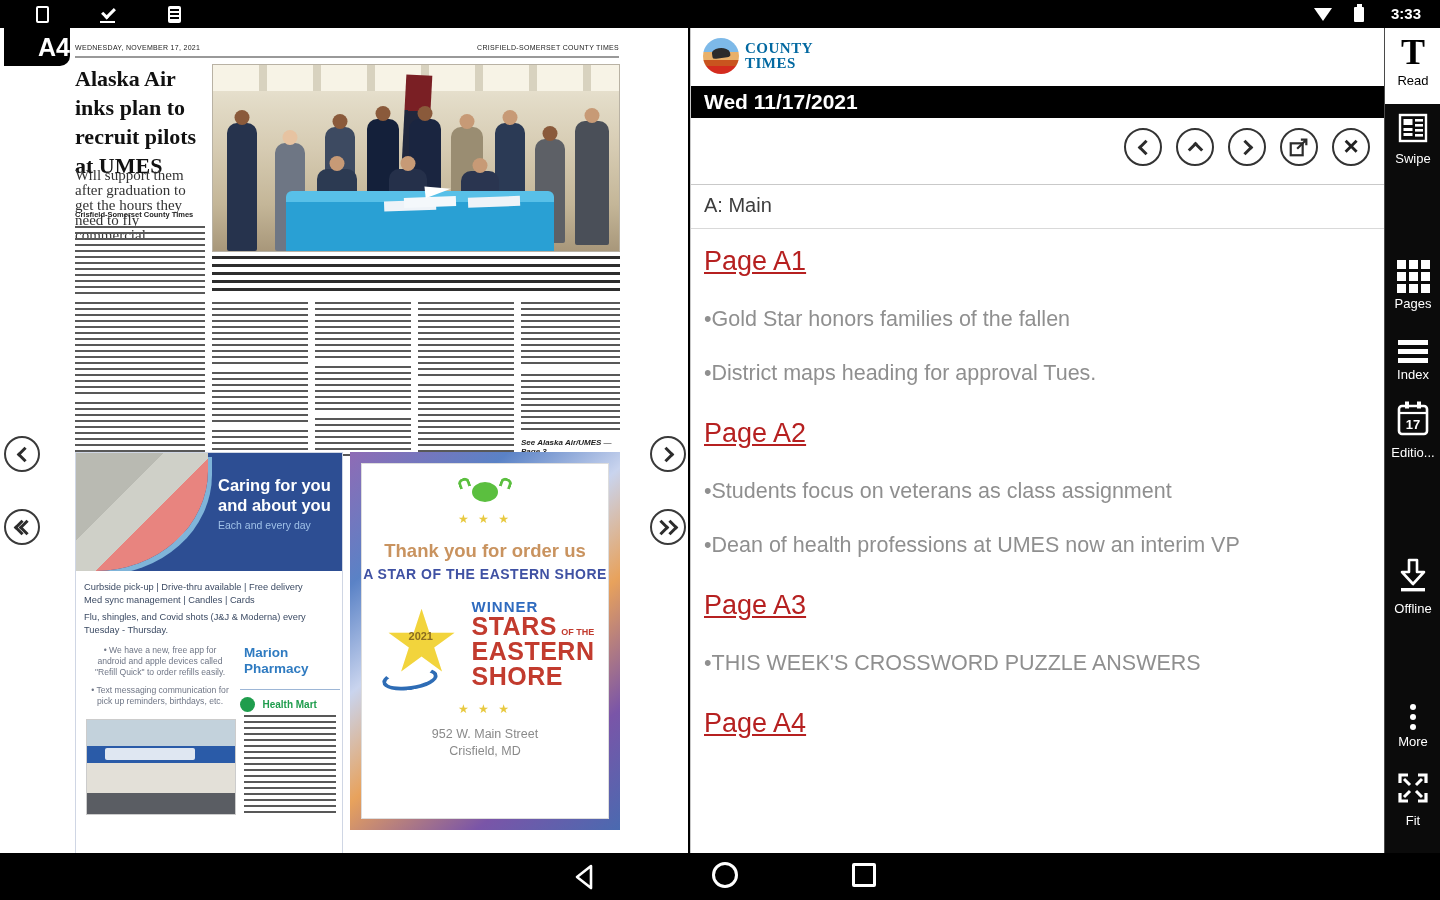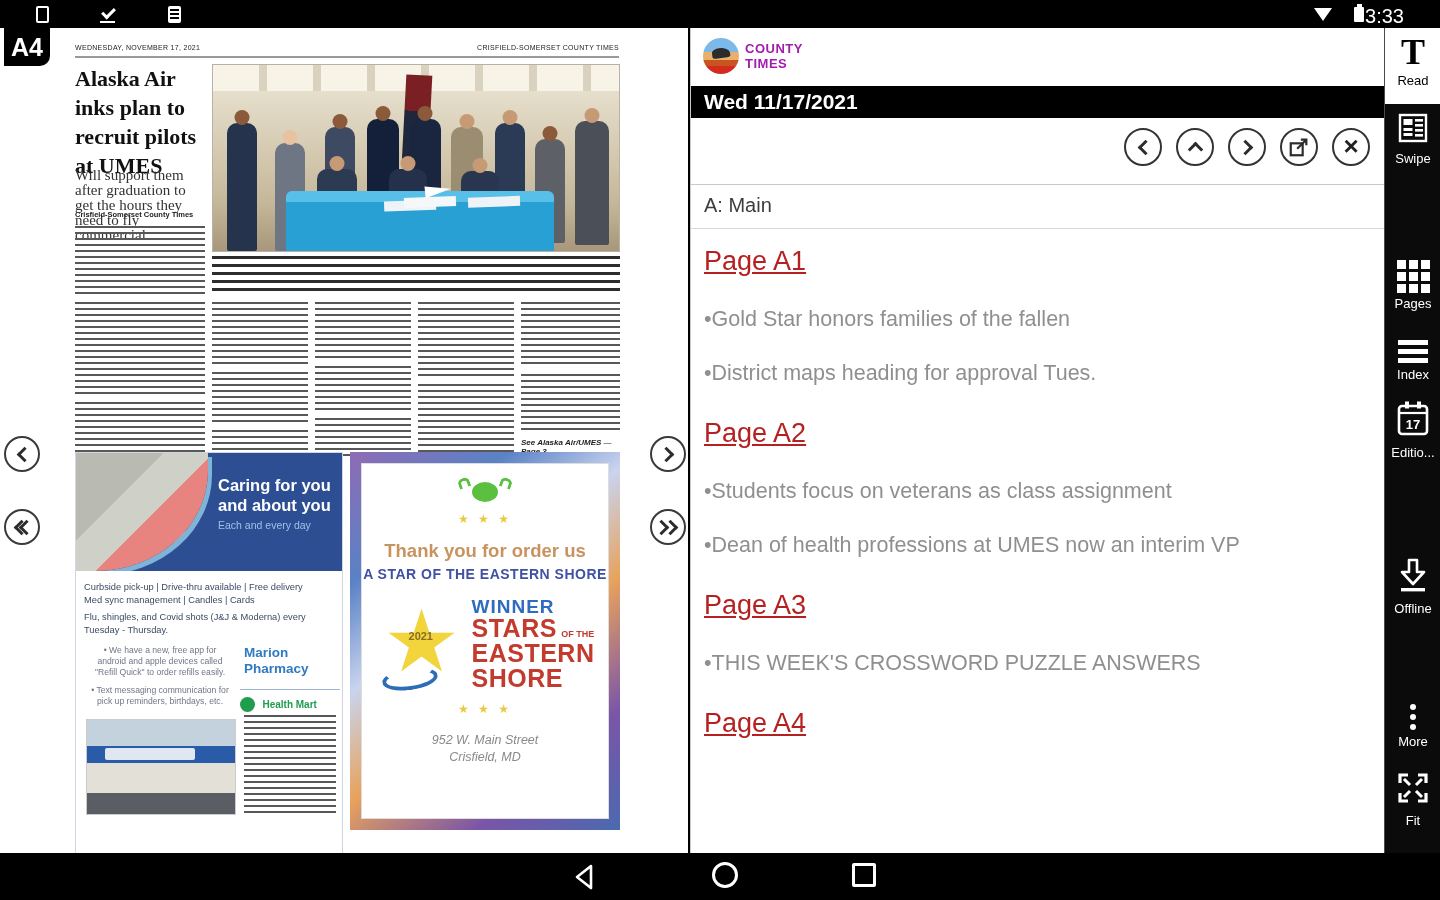--- a/index.html
+++ b/index.html
@@ -12,33 +12,33 @@
   .sb-phone { left:36px; width:13px; height:17px; border:2px solid #fff; border-radius:2px; }
   .sb-check { left:100px; width:16px; height:16px; }
   .sb-check::before { content:""; position:absolute; left:2px; top:2px; width:10px; height:5px;
      border-left:3px solid #fff; border-bottom:3px solid #fff; transform:rotate(-45deg); }
   .sb-check::after { content:""; position:absolute; left:0; bottom:-1px; width:15px; height:2px; background:#fff; }
   .sb-sim { left:168px; width:13px; height:17px; background:#fff; border-radius:2px; }
   .sb-sim::before { content:""; position:absolute; left:2px; top:3px; width:9px; height:2px; background:#000; box-shadow:0 4px 0 #000, 0 8px 0 #000; }
   .sb-wifi { right:108px; top:8px; width:0; height:0; border-left:9px solid transparent; border-right:9px solid transparent; border-top:13px solid #fff; }
   .sb-batt { right:76px; top:7px; width:10px; height:15px; background:#fff; border-radius:1px; }
   .sb-batt::before { content:""; position:absolute; top:-3px; left:2.5px; width:5px; height:3px; background:#fff; }
-  #sb-time { position:absolute; right:36px; top:5px; color:#fff; font-size:20px; font-weight:normal; }
+  #sb-time { position:absolute; right:19px; top:5px; color:#fff; font-size:15px; font-weight:bold; }
 
   
   #bottom-nav { position:absolute; left:0; top:853px; width:1440px; height:47px; background:#000; z-index:60; }
   .bn { position:absolute; top:9px; }
   #nav-back { left:570px; } #nav-home { left:712px; } #nav-recents { left:852px; }
   #nav-home .ring { width:26px; height:26px; border:3px solid #fff; border-radius:50%; }
   #nav-recents .sq { width:24px; height:24px; border:3px solid #fff; border-radius:2px; margin-top:1px; }
 
   
   #paper-area { position:absolute; left:0; top:28px; width:688px; height:825px; background:#fff; overflow:hidden; }
-  #page-badge { position:absolute; left:4px; top:0; width:46px; height:38px; background:#000; color:#fff;
-     font-size:25px; font-weight:bold; text-align:center; line-height:38px; border-radius:0 0 10px 0; z-index:5; }
+  #page-badge { position:absolute; left:4px; top:0; width:66px; height:38px; background:#000; color:#fff;
+     font-size:25px; font-weight:bold; text-align:right; line-height:38px; border-radius:0 0 10px 0; z-index:5; }
   #paper { position:absolute; left:72px; top:12px; width:550px; height:806px; }
   .np-serif { font-family:"Liberation Serif", serif; }
   #np-header { position:absolute; left:3px; top:4px; width:544px; height:14px; border-bottom:2px solid #999; }
   #np-header .hl { position:absolute; left:0; top:0; font-size:7px; color:#222; letter-spacing:.3px; }
   #np-header .hr { position:absolute; right:0; top:0; font-size:7px; color:#222; letter-spacing:.3px; }
   #np-headline { position:absolute; left:3px; top:24px; width:132px; font-size:22px; line-height:29px; font-weight:bold; color:#111; }
   #np-subhead { position:absolute; left:3px; top:108px; width:130px; font-size:15px; line-height:15px; color:#333;margin-top:20px; }
   #np-byline { position:absolute; left:3px; top:170px; width:130px; font-size:7.5px; font-weight:bold; color:#222; }
 
   
@@ -96,44 +96,44 @@
   #vault-name { font-family:"Liberation Serif", serif; font-style:italic; color:#4db34d; font-size:19px; }
   .star-div { color:#e8c93f; font-size:12px; letter-spacing:3px; margin:8px 0; }
   #vault-thanks { color:#c9935f; font-weight:bold; font-size:18.5px; margin-top:14px; }
   #vault-starline { color:#3f51a3; font-weight:bold; font-size:14px; letter-spacing:.5px; margin-top:4px; }
   #winner-logo { display:flex; justify-content:center; align-items:center; margin-top:12px; gap:4px; }
   #winner-star { position:relative; width:92px; height:100px; }
   #winner-star .star-glyph { font-size:86px; color:#f2d43c; line-height:95px; }
   #winner-star .yr { position:absolute; left:33px; top:36px; font-size:11px; font-weight:bold; color:#8a6d1f; }
   #winner-star .crab2 { position:absolute; left:6px; bottom:4px; width:56px; height:22px; border:4px solid #2e6cb5; border-radius:50%; border-top-color:transparent; transform:rotate(-8deg); }
   #winner-text { text-align:left; line-height:1; }
-  .w-winner { color:#2f6bbf; font-weight:bold; font-size:19px; letter-spacing:1px; }
+  .w-winner { color:#2f6bbf; font-weight:bold; font-size:15px; letter-spacing:1px; }
   .w-red { color:#c23b2e; font-weight:bold; font-size:25px; letter-spacing:.5px; }
   .w-ofthe { color:#c23b2e; font-weight:bold; font-size:9px; }
-  #vault-addr { color:#8a8a8a; font-size:12.5px; line-height:17px; margin-top:16px;font-style:italic; }
+  #vault-addr { color:#8a8a8a; font-size:12.5px; line-height:17px; margin-top:10px; }
 
   
   .circle-btn { position:absolute; width:36px; height:36px; border:2px solid #3a3a3a; border-radius:50%; background:#fff; z-index:20;
      display:flex; align-items:center; justify-content:center; }
   .chev { width:11px; height:11px; border-right:3px solid #2c2c2c; border-bottom:3px solid #2c2c2c; }
   .chev.left { transform:rotate(135deg); margin-left:4px; }
   .chev.right { transform:rotate(-45deg); margin-right:4px; }
   .chev.up { transform:rotate(-135deg); margin-top:5px; }
   .dbl { display:flex; }
   .dbl .chev + .chev { margin-left:-6px; }
   #btn-prev { left:4px; top:436px; } #btn-first { left:4px; top:509px; }
   #btn-next { left:650px; top:436px; } #btn-last { left:650px; top:509px; }
 
   
   #toc-panel { position:absolute; left:690px; top:28px; width:694px; height:825px; background:#fff; border-left:1px solid #c9c9c9; overflow:hidden; }
   #brand { position:absolute; left:12px; top:10px; display:flex; align-items:center; gap:6px; }
   #brand-logo { width:36px; height:36px; border-radius:50%; overflow:hidden; position:relative;
      background:linear-gradient(180deg,#7db9e8 0 38%,#e8b06a 38% 62%,#c9541f 62% 78%,#d42b1e 78% 100%); }
   #brand-logo::before { content:""; position:absolute; left:9px; top:10px; width:18px; height:10px; background:#2b2b2b; border-radius:40% 60% 20% 20%; transform:rotate(-8deg); }
-  #brand-name { font-family:Liberation Sans, sans-serif; font-weight:bold; font-size:13px; line-height:15px; color:#a21caf; letter-spacing:.5px; }
+  #brand-name { font-family:Liberation Serif, serif; font-weight:bold; font-size:15px; line-height:15px; color:#0369a1; letter-spacing:.5px; }
   #date-bar { position:absolute; left:0; top:58px; width:693px; height:32px; background:#000; color:#fff;
      font-size:21px; font-weight:bold; line-height:32px; padding-left:13px; }
   #toc-ctl-row { position:absolute; right:14px; top:100px; display:flex; gap:14px; }
   .ctl { position:relative; width:38px; height:38px; border:2px solid #333; border-radius:50%; background:#fff; display:flex; align-items:center; justify-content:center; }
   .x-glyph { font-size:26px; font-weight:bold; color:#222; line-height:1; margin-top:-2px; }
   #toc-div1 { position:absolute; left:0; top:156px; width:693px; border-top:1px solid #c9c9c9; }
   #toc-section { position:absolute; left:13px; top:166px; font-size:20px; color:#3d3d3d; }
   #toc-div2 { position:absolute; left:0; top:200px; width:693px; border-top:1px solid #d9d9d9; }
   #toc-list { position:absolute; left:13px; top:202px; width:665px; height:623px; overflow:hidden; }
   .toc-page { display:block; color:#b62020; font-size:27px; line-height:34px; text-decoration:underline; margin-top:30px; width:fit-content; }

